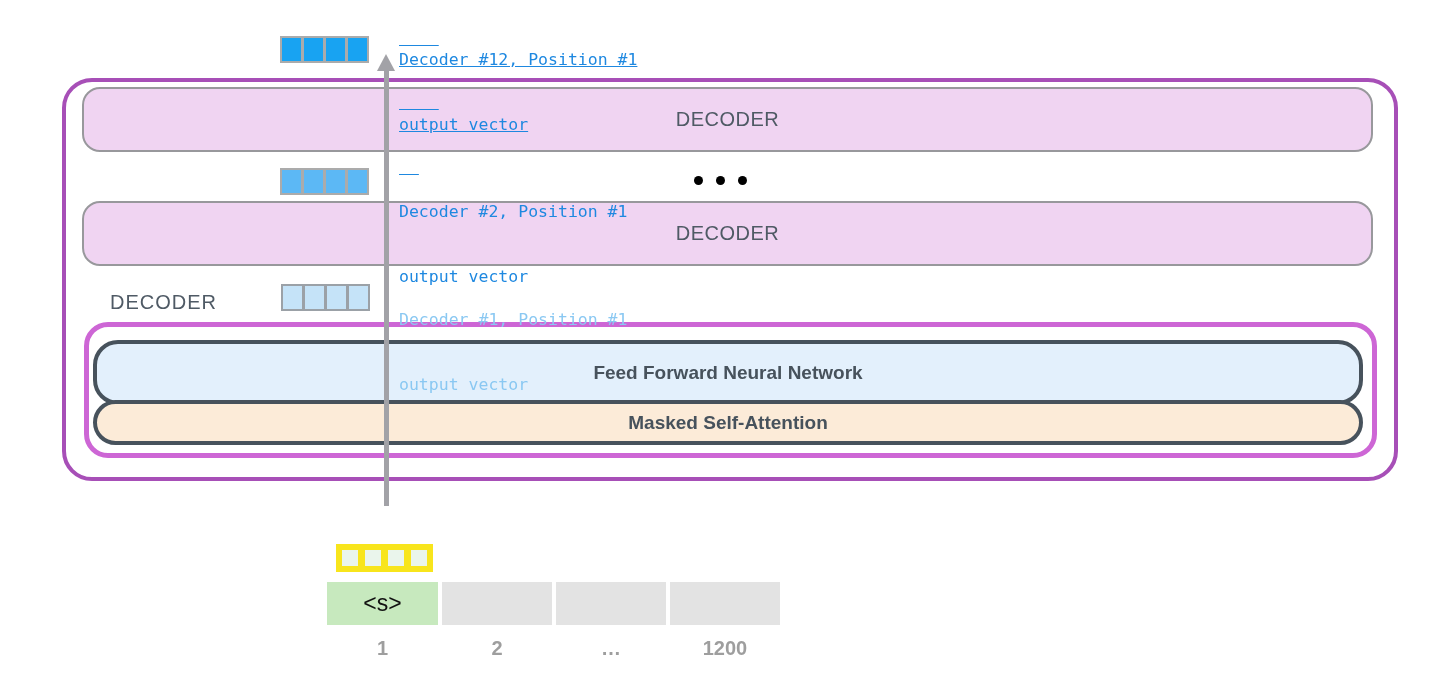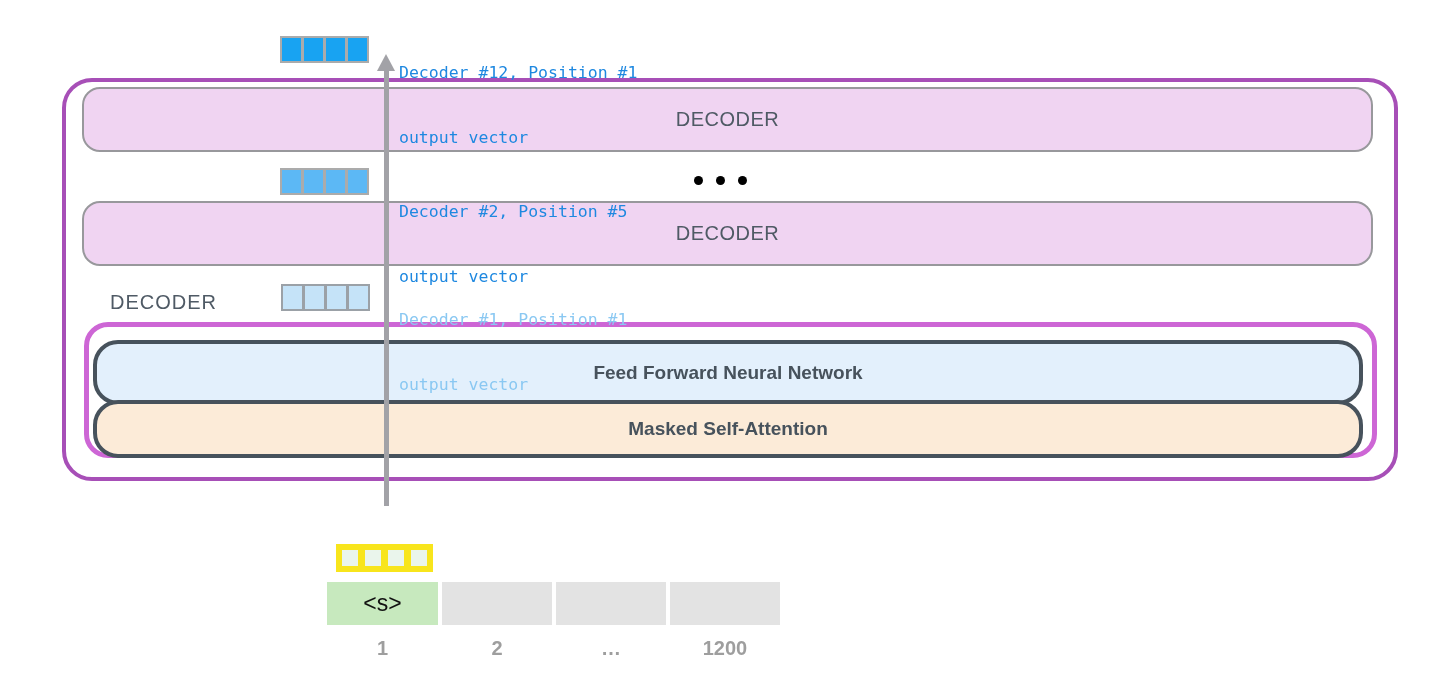--- a/index.html
+++ b/index.html
@@ -22,37 +22,37 @@
   
   .inner-box { position:absolute; left:84px; top:322px; width:1293px; height:136px;
                border:5px solid #CD66D5; border-radius:24px; background:#fff; }
 
   
   .pill { position:absolute; left:93px; width:1270px;
           display:flex; align-items:center; justify-content:center;
           border:4px solid #47525C; border-radius:25px;
           font-weight:bold; font-size:19px; color:#47525C; }
   .ffnn { top:340px; height:65px; background:#E3F0FC; }
-  .msa  { top:400px; height:58px; background:#FCEBD8; }
+  .msa  { top:400px; height:45px; background:#FCEBD8; }
 
   
   .vec { position:absolute; display:flex; gap:3px; padding:2px; background:#ABABAB; height:27px; }
   .vec div { width:19px; }
   .vec-12 { left:280px; top:36px; }  .vec-12 div { background:#18A3F2; }
   .vec-2  { left:280px; top:168px; } .vec-2 div  { background:#5CB8F5; }
   .vec-1  { left:281px; top:284px; background:#9BA1A7; } .vec-1 div { background:#C5E3F8; }
   .vec-emb { left:336px; top:544px; height:28px; background:#F8E51C; gap:7px; padding:6px; }
   .vec-emb div { width:16px; background:#EAF5EC; }
 
   
   .mono-label { position:absolute; left:399px;
                 font-family:"DejaVu Sans Mono","Liberation Mono",monospace;
                 font-size:16.5px; line-height:21.5px; color:#1E88E0; white-space:pre; }
   .mono-label span { display:block; }
-  .lbl-top { top:19px; }
+  .lbl-top { top:6px;text-decoration:underline; }
   .lbl-mid { top:158px; }
   .lbl-bot { top:266px; color:#8AC8F2; }
 
   .side-label { position:absolute; left:110px; top:291px;
                 font-size:20px; letter-spacing:1px; color:#4F5A65; }
 
   
   .dots { position:absolute; left:694px; top:176px; display:flex; gap:13px; }
   .dots i { width:9px; height:9px; background:#000; border-radius:50%; }
 
@@ -112,21 +112,21 @@
     <span>output vector</span>
   </div>
 
   <div class="vec vec-2">
     <div></div>
       <div></div>
       <div></div>
       <div></div>
   </div>
   <div class="mono-label lbl-mid">
-    <span>Decoder #2, Position #5</span>
+    <span>Decoder #2, Position #1</span>
     <span>output vector</span>
   </div>
 
   <div class="dots">
     <i></i>
       <i></i>
       <i></i>
   </div>
 
   <div class="vec vec-1">

